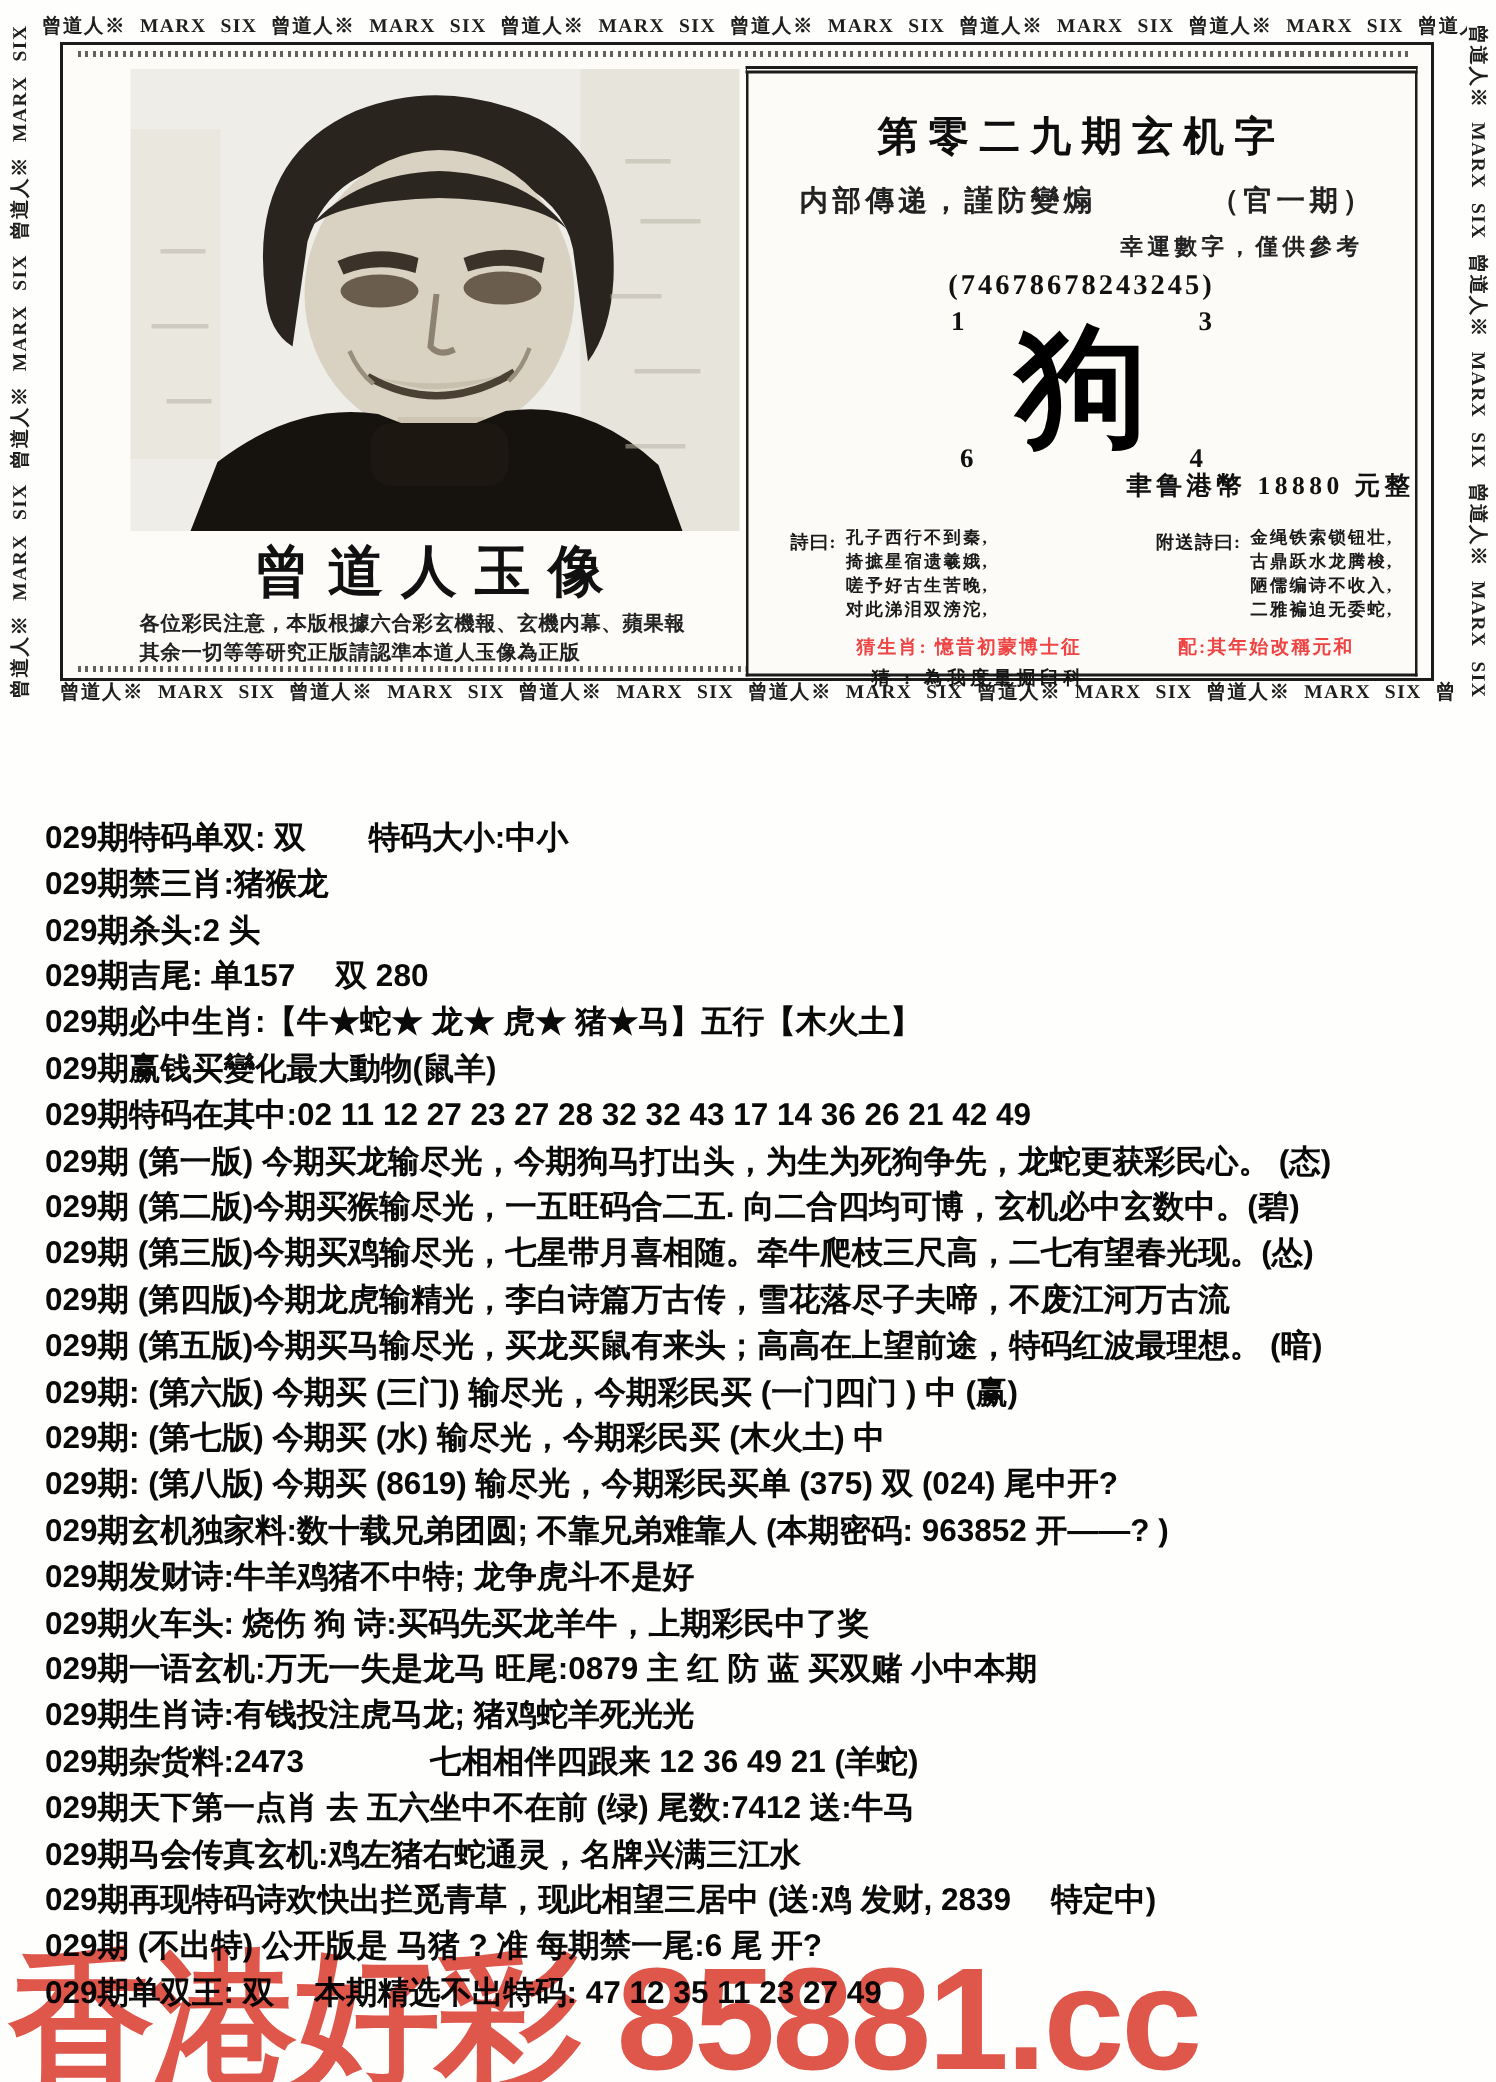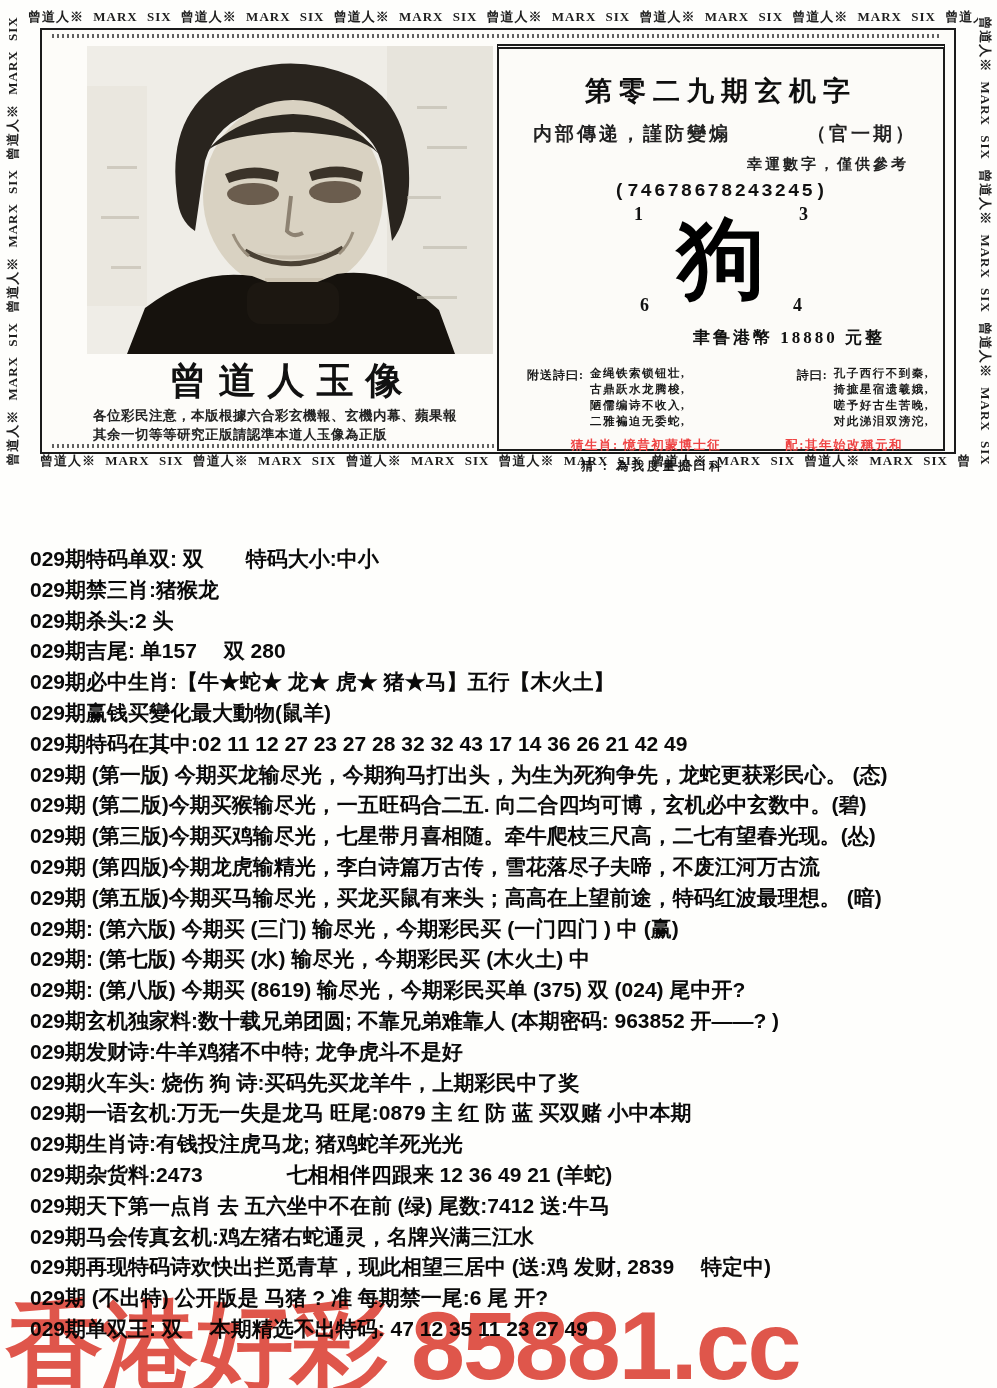--- a/index.html
+++ b/index.html
@@ -30,29 +30,29 @@
 
   
   .mpanel{position:absolute;left:455px;top:14px;width:444px;height:400px;
           border:2px solid #1c1c1c;border-top:5px double #1c1c1c;background:#fcfbf8;}
   .mtitle{margin-top:24px;text-align:center;font-family:"Liberation Serif",serif;
           font-size:27px;font-weight:700;letter-spacing:7px;color:#0e0e0e;}
   .mrow{display:flex;justify-content:space-between;padding:0 26px 0 34px;margin-top:12px;
         font-family:"Liberation Serif",serif;font-size:19px;font-weight:700;letter-spacing:3px;color:#222;}
   .mrow2{padding:0 34px;margin-top:8px;font-family:"Liberation Serif",serif;font-size:15px;
          font-weight:700;letter-spacing:3px;color:#222;text-align:right;}
-  .mcode{text-align:center;margin-top:6px;font-family:Liberation Mono, monospace;font-size:19px;
+  .mcode{text-align:center;margin-top:6px;font-family:Liberation Serif, serif;font-size:19px;
          font-weight:700;letter-spacing:2px;color:#111;}
   .charblock{position:relative;width:190px;height:104px;margin:6px auto 0;}
   .bigchar{position:absolute;left:50%;top:50%;transform:translate(-50%,-50%);
            font-family:"Liberation Serif",serif;font-size:88px;line-height:1;font-weight:700;color:#000;}
   .cnum{position:absolute;font-family:"Liberation Serif",serif;font-size:18px;font-weight:700;color:#111;}
   .cnum.tl{left:8px;top:-4px}.cnum.tr{right:8px;top:-4px}
   .cnum.bl{left:14px;bottom:-4px}.cnum.br{right:14px;bottom:-4px}
-  .prize{text-align:right;padding-right:58px;margin-top:14px;font-family:"Liberation Serif",serif;
+  .prize{text-align:right;font-family:"Liberation Serif",serif;
          font-size:17px;font-weight:700;letter-spacing:3px;color:#111;}
   .poems{display:flex;margin-top:16px;padding:0 14px 0 28px;justify-content:space-between;}
   .poemcol{display:flex;}
   .plabel{font-family:"Liberation Serif",serif;font-size:12px;font-weight:700;letter-spacing:1px;
           color:#1a1a1a;margin-right:6px;padding-top:2px;white-space:nowrap;}
   .plines div{font-family:"Liberation Serif",serif;font-size:11.5px;line-height:16px;font-weight:700;
               letter-spacing:1.5px;color:#1a1a1a;white-space:nowrap;}
   .guessrow{display:flex;justify-content:space-between;padding:0 40px 0 72px;margin-top:8px;
             font-family:Liberation Serif, serif;font-size:12.5px;font-weight:700;letter-spacing:1.5px;color:#ef4444;}
   .guessrow2{padding-left:82px;margin-top:4px;font-family:"Liberation Serif",serif;font-size:12.5px;
@@ -140,35 +140,35 @@
         <span class="cnum tr">3</span>
         <span class="bigchar">狗</span>
         <span class="cnum bl">6</span>
         <span class="cnum br">4</span>
       </div>
 
       <div class="prize">聿鲁港幣 18880 元整</div>
 
       <div class="poems">
         <div class="poemcol">
+          <div class="plabel">詩曰:</div>
+          <div class="plines">
+            <div>孔子西行不到秦,</div>
+            <div>掎摭星宿遗羲娥,</div>
+            <div>嗟予好古生苦晚,</div>
+            <div>对此涕泪双滂沱,</div>
+          </div>
+        </div>
+        <div class="poemcol">
           <div class="plabel">附送詩曰:</div>
           <div class="plines">
             <div>金绳铁索锁钮壮,</div>
             <div>古鼎跃水龙腾梭,</div>
             <div>陋儒编诗不收入,</div>
             <div>二雅褊迫无委蛇,</div>
-          </div>
-        </div>
-        <div class="poemcol">
-          <div class="plabel">詩曰:</div>
-          <div class="plines">
-            <div>孔子西行不到秦,</div>
-            <div>掎摭星宿遗羲娥,</div>
-            <div>嗟予好古生苦晚,</div>
-            <div>对此涕泪双滂沱,</div>
           </div>
         </div>
       </div>
 
       <div class="guessrow">
         <span>猜生肖: 憶昔初蒙博士征</span>
         <span>配:其年始改稱元和</span>
       </div>
       <div class="guessrow2">猜 : 為我度量掘臼科</div>
     </div>

